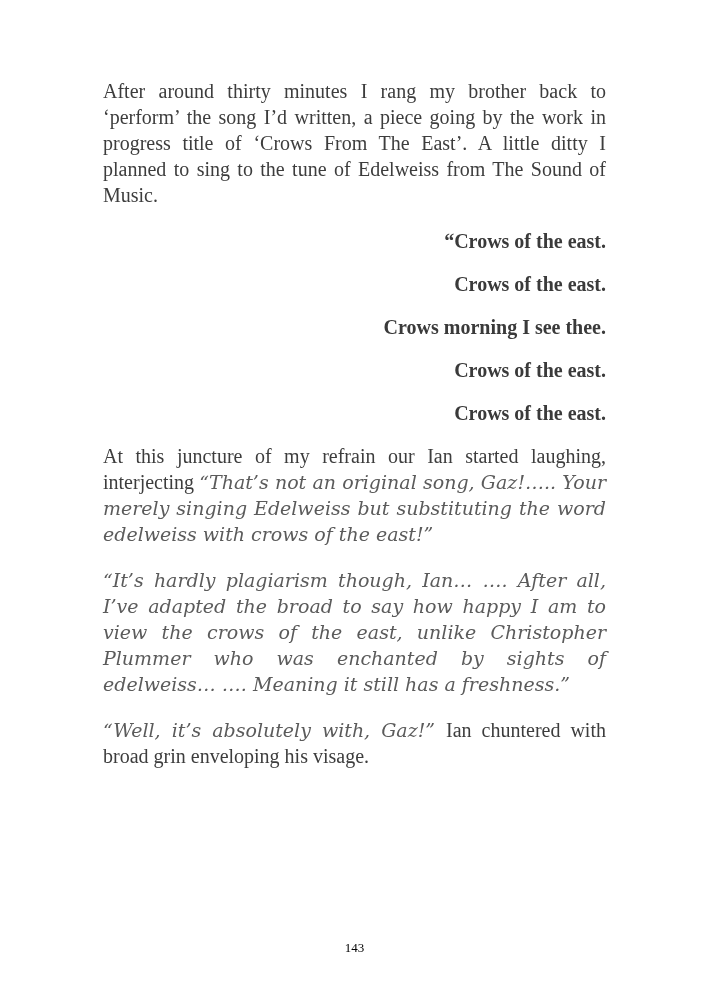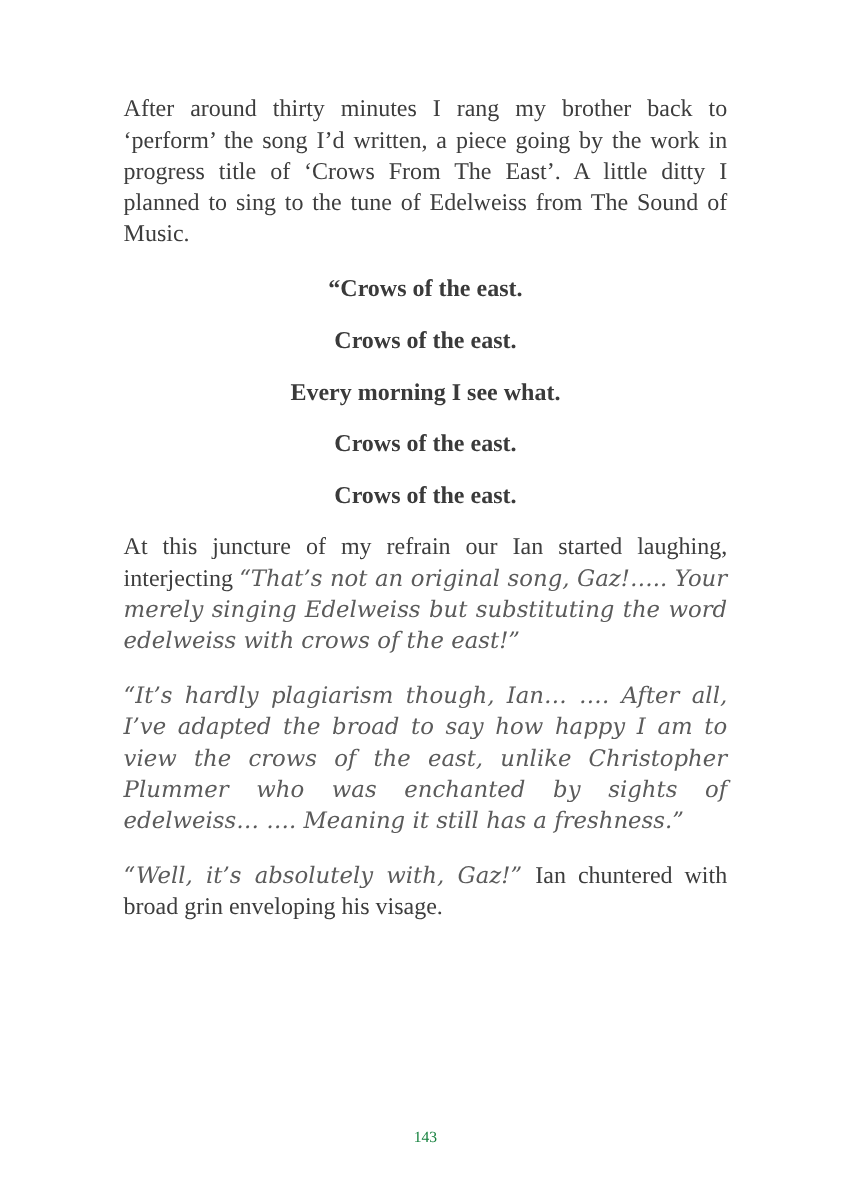--- a/index.html
+++ b/index.html
@@ -23,21 +23,21 @@
   }
   p.para {
     margin: 0 0 20px 0;
     font-size: 20px;
     line-height: 26px;
     text-align: justify;
     color: #3d3d3d;
   }
   p.lyric {
     margin: 0 0 17px 0;
-    text-align: center;
+    text-align: right;
   }
   .seg-regular {
     font-family: "Liberation Serif", serif;
     color: #3d3d3d;
   }
   .seg-bold {
     font-family: "Liberation Serif", serif;
     font-weight: bold;
     color: #3a3a3a;
   }
@@ -48,37 +48,37 @@
     color: #5b5b5b;
   }
   .page-number {
     position: absolute;
     bottom: 32px;
     left: 0;
     right: 0;
     text-align: center;
     font-family: "Liberation Serif", serif;
     font-size: 13px;
-    color: #15803d;
+    color: #000000;
   }
 </style>
 </head>
 <body>
 
 <div class="page">
   <div class="content">
 
     <p class="para"><span class="seg-regular">After around thirty minutes I rang my brother back to ‘perform’ the song I’d written, a piece going by the work in progress title of ‘Crows From The East’. A little ditty I planned to sing to the tune of Edelweiss from The Sound of Music.</span></p>
 
 
     <p class="para lyric"><span class="seg-bold">“Crows of the east.</span></p>
 
     <p class="para lyric"><span class="seg-bold">Crows of the east.</span></p>
 
-    <p class="para lyric"><span class="seg-bold">Every morning I see what.</span></p>
+    <p class="para lyric"><span class="seg-bold">Crows morning I see thee.</span></p>
 
     <p class="para lyric"><span class="seg-bold">Crows of the east.</span></p>
 
     <p class="para lyric"><span class="seg-bold">Crows of the east.</span></p>
 
 
     <p class="para"><span class="seg-regular">At this juncture of my refrain our Ian started laughing, interjecting </span><span class="seg-italic">“That’s not an original song, Gaz!….. Your merely singing Edelweiss but substituting the word edelweiss with crows of the east!”</span></p>
 
     <p class="para"><span class="seg-italic">“It’s hardly plagiarism though, Ian… …. After all, I’ve adapted the broad to say how happy I am to view the crows of the east, unlike Christopher Plummer who was enchanted by sights of edelweiss… …. Meaning it still has a freshness.”</span></p>
 

